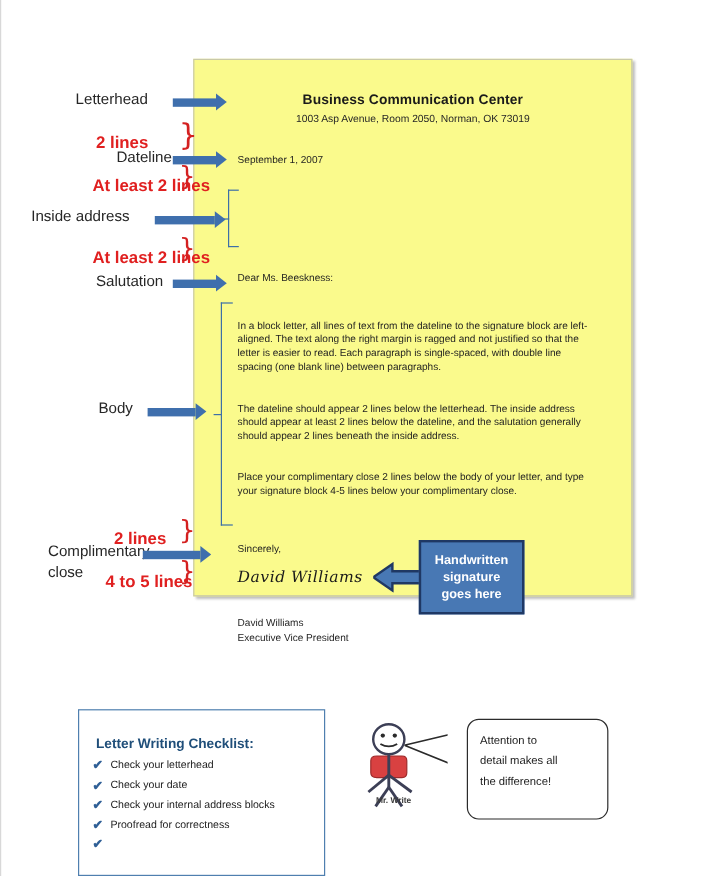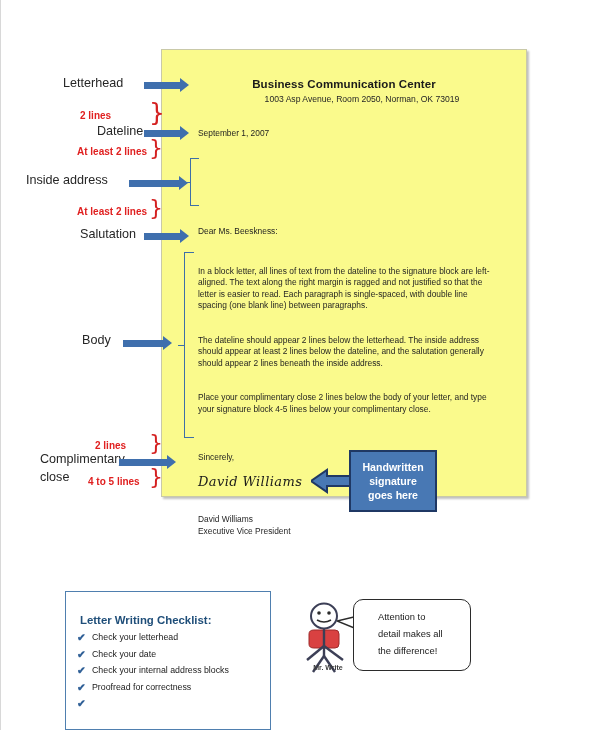--- a/index.html
+++ b/index.html
@@ -47,21 +47,20 @@
     letter-spacing: 0.1px;
   }
   .letterhead-addr {
     position: absolute;
     left: 0;
     top: 44px;
     width: 100%;
     text-align: center;
     font-size: 8.6px;
     color: #262626;
-    padding-left: 18px;
   }
 
   .letter-text {
     position: absolute;
     font-size: 8.4px;
     line-height: 11.6px;
     color: #1f1f1f;
     white-space: pre-line;
   }
   #dateline      { left: 36px; top: 78px; }
@@ -128,21 +127,21 @@
     top: -4px;
     width: 0; height: 0;
     border-left: 9px solid #3f6fad;
     border-top: 7.5px solid transparent;
     border-bottom: 7.5px solid transparent;
   }
 
   
   .red-note {
     position: absolute;
-    font-size: 10px;
+    font-size: 14px;
     font-weight: bold;
     color: #e02020;
     white-space: nowrap;
   }
   .red-brace {
     position: absolute;
     font-family: "DejaVu Sans", sans-serif;
     color: #d42020;
     line-height: 1;
     transform-origin: center;
@@ -220,32 +219,32 @@
     left: 296px;
     top: 664px;
     width: 62px;
     text-align: center;
     font-size: 7px;
     font-weight: bold;
     color: #3a3a3a;
   }
   #speech-bubble {
     position: absolute;
-    left: 352px;
+    left: 388px;
     top: 599px;
     width: 118px;
-    height: 72px;
+    height: 84px;
     border: 1.4px solid #2b2b2b;
     border-radius: 10px;
     background: #ffffff;
     box-sizing: border-box;
     font-size: 9.4px;
     line-height: 17px;
     color: #1a1a1a;
-    padding: 8px 0 0 24px;
+    padding: 8px 0 0 10px;
     white-space: pre-line;
   }
   #speech-tail { position: absolute; left: 336px; top: 608px; width: 44px; height: 36px; }
 </style>
 </head>
 <body>
 
 <div id="page">
 
   <div id="letter-sheet">

